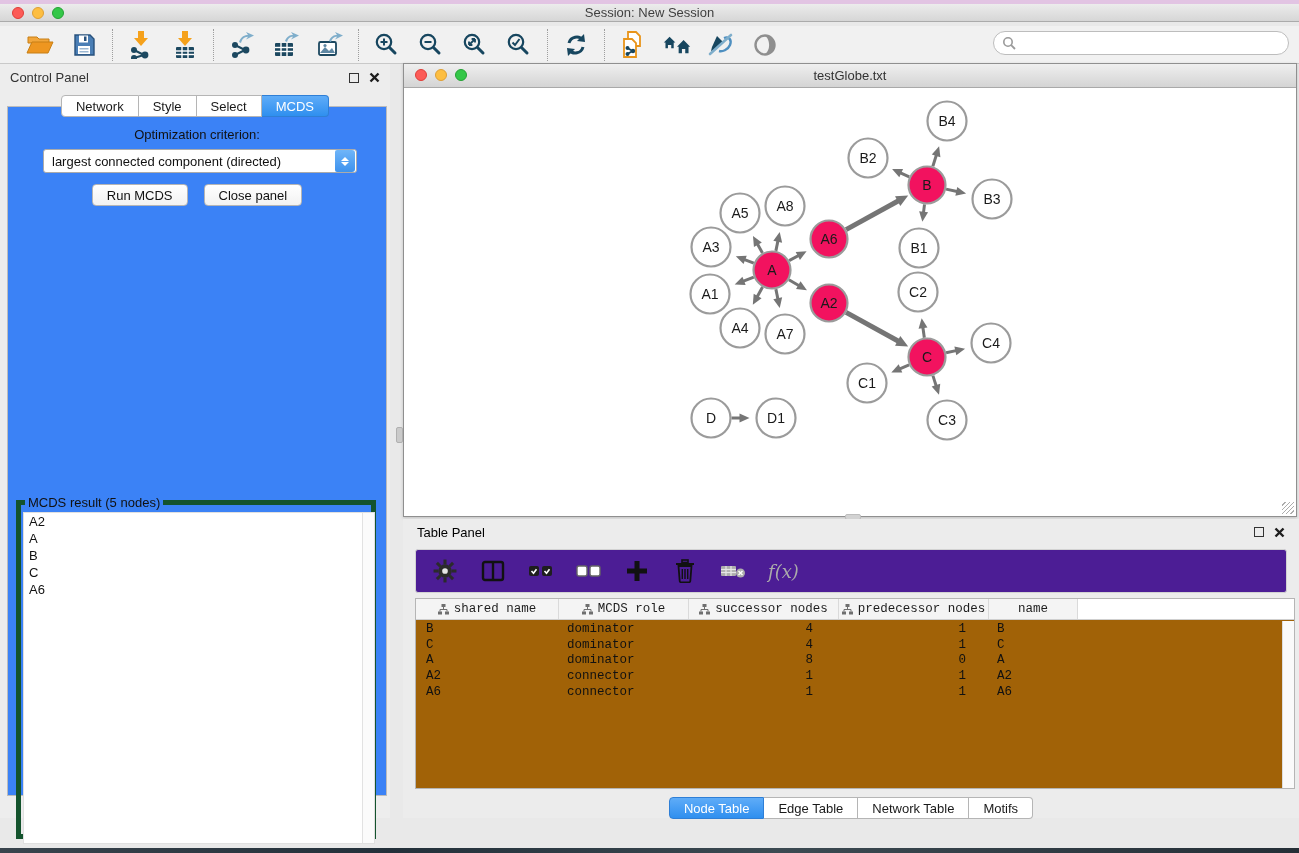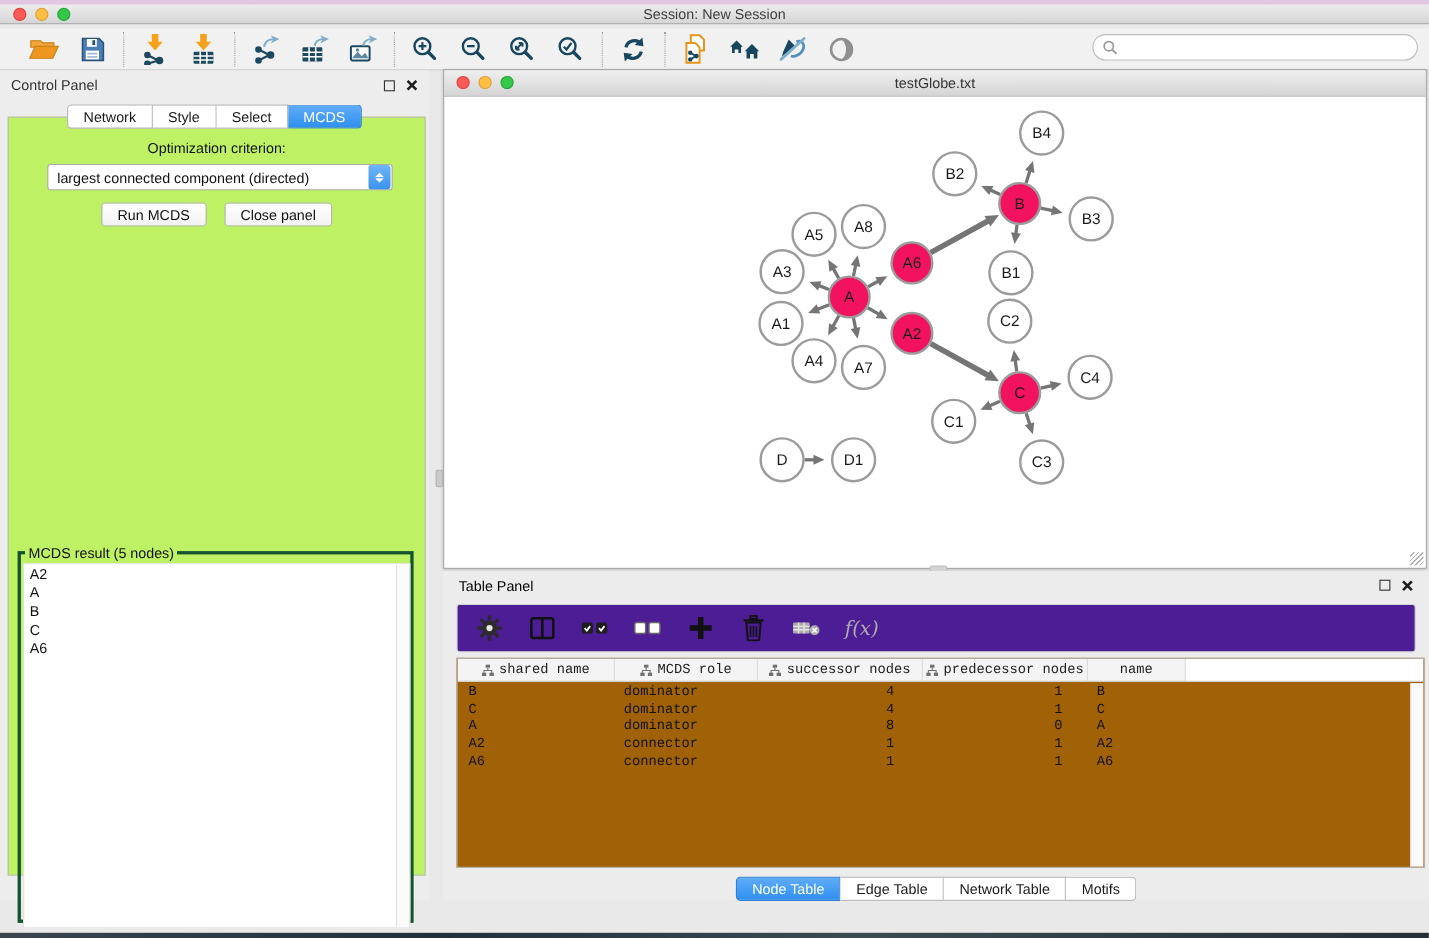--- a/index.html
+++ b/index.html
@@ -32,36 +32,36 @@
   .cp-header { height:27px; display:flex; align-items:center; padding:0 10px; }
   .cp-title { font-size:13px; color:#333; flex:1; }
   .panel-btns { display:flex; gap:10px; align-items:center; }
   .float-box { width:10px; height:10px; border:1.6px solid #333; background:transparent; }
   .cp-tabs { position:absolute; left:0; top:31px; width:390px; display:flex; justify-content:center; z-index:2; }
   .seg { height:22px; padding:0 14px; display:flex; align-items:center; background:#FFF;
     border:1px solid #B5B5B5; border-left:none; font-size:13px; color:#1A1A1A; }
   .seg:first-child { border-left:1px solid #B5B5B5; border-radius:4px 0 0 4px; }
   .seg:last-child { border-radius:0 4px 4px 0; }
   .seg.active { background:linear-gradient(#5FACF8,#2F8FEF); border-color:#2F7FD6; color:#FFF; }
-  .cp-body { position:absolute; left:7px; top:42px; width:380px; height:690px; background:#bef264;
+  .cp-body { position:absolute; left:7px; top:42px; width:380px; height:690px; background:#3b82f6;
     border:1px solid #BCBCBC; }
   .opt-label { margin-top:20px; text-align:center; font-size:13px; color:#111; }
   .select { position:absolute; left:35px; top:42px; width:314px; height:24px; background:#FFF;
     border:1px solid #ABABAB; border-radius:3px; display:flex; align-items:center; }
   .select-text { flex:1; padding-left:8px; font-size:13px; color:#111; white-space:nowrap; overflow:hidden; }
   .select-stepper { width:20px; height:22px; margin-right:1px; border-radius:2px 3px 3px 2px;
     background:linear-gradient(#6FB5F9,#3D92EE); display:flex; flex-direction:column; align-items:center; justify-content:center; gap:1px; }
   .chev { width:0; height:0; border-left:4px solid transparent; border-right:4px solid transparent; }
   .chev.up { border-bottom:4px solid #FFF; }
   .chev.down { border-top:4px solid #FFF; }
   .cp-buttons { position:absolute; left:0; top:77px; width:100%; display:flex; justify-content:center; gap:16px; }
   .btn { height:22px; padding:0 14px; background:linear-gradient(#FFFFFF,#F2F2F2); border:1px solid #B5B5B5;
     border-radius:4px; font-size:13px; color:#111; display:flex; align-items:center; }
   .result-fieldset { position:absolute; left:8px; top:388px; width:360px; height:344px;
-    border:3px solid #14532d; background:transparent; }
+    border:5px solid #14532d; background:transparent; }
   .result-fieldset legend { font-size:13px; color:#111; margin-left:4px; padding:0 3px; }
   .result-list { position:absolute; left:2px; top:2px; width:352px; height:332px; background:#FFF;
     border:1px solid #E0E0E0; overflow:hidden; }
   .result-item { font-size:13px; color:#111; padding:1px 0 1px 5px; line-height:15px; }
   .result-scroll { position:absolute; right:0; top:0; width:12px; height:100%; background:#FBFBFB; border-left:1px solid #E2E2E2; }
 
   
   .net-window { position:absolute; left:403px; top:63px; width:894px; height:454px; background:#FFF;
     border:1px solid #8F8F8F; box-shadow:0 1px 3px rgba(0,0,0,.18); }
   .net-titlebar { height:24px; background:linear-gradient(#EFEFEF,#D4D4D4); border-bottom:1px solid #A9A9A9;

